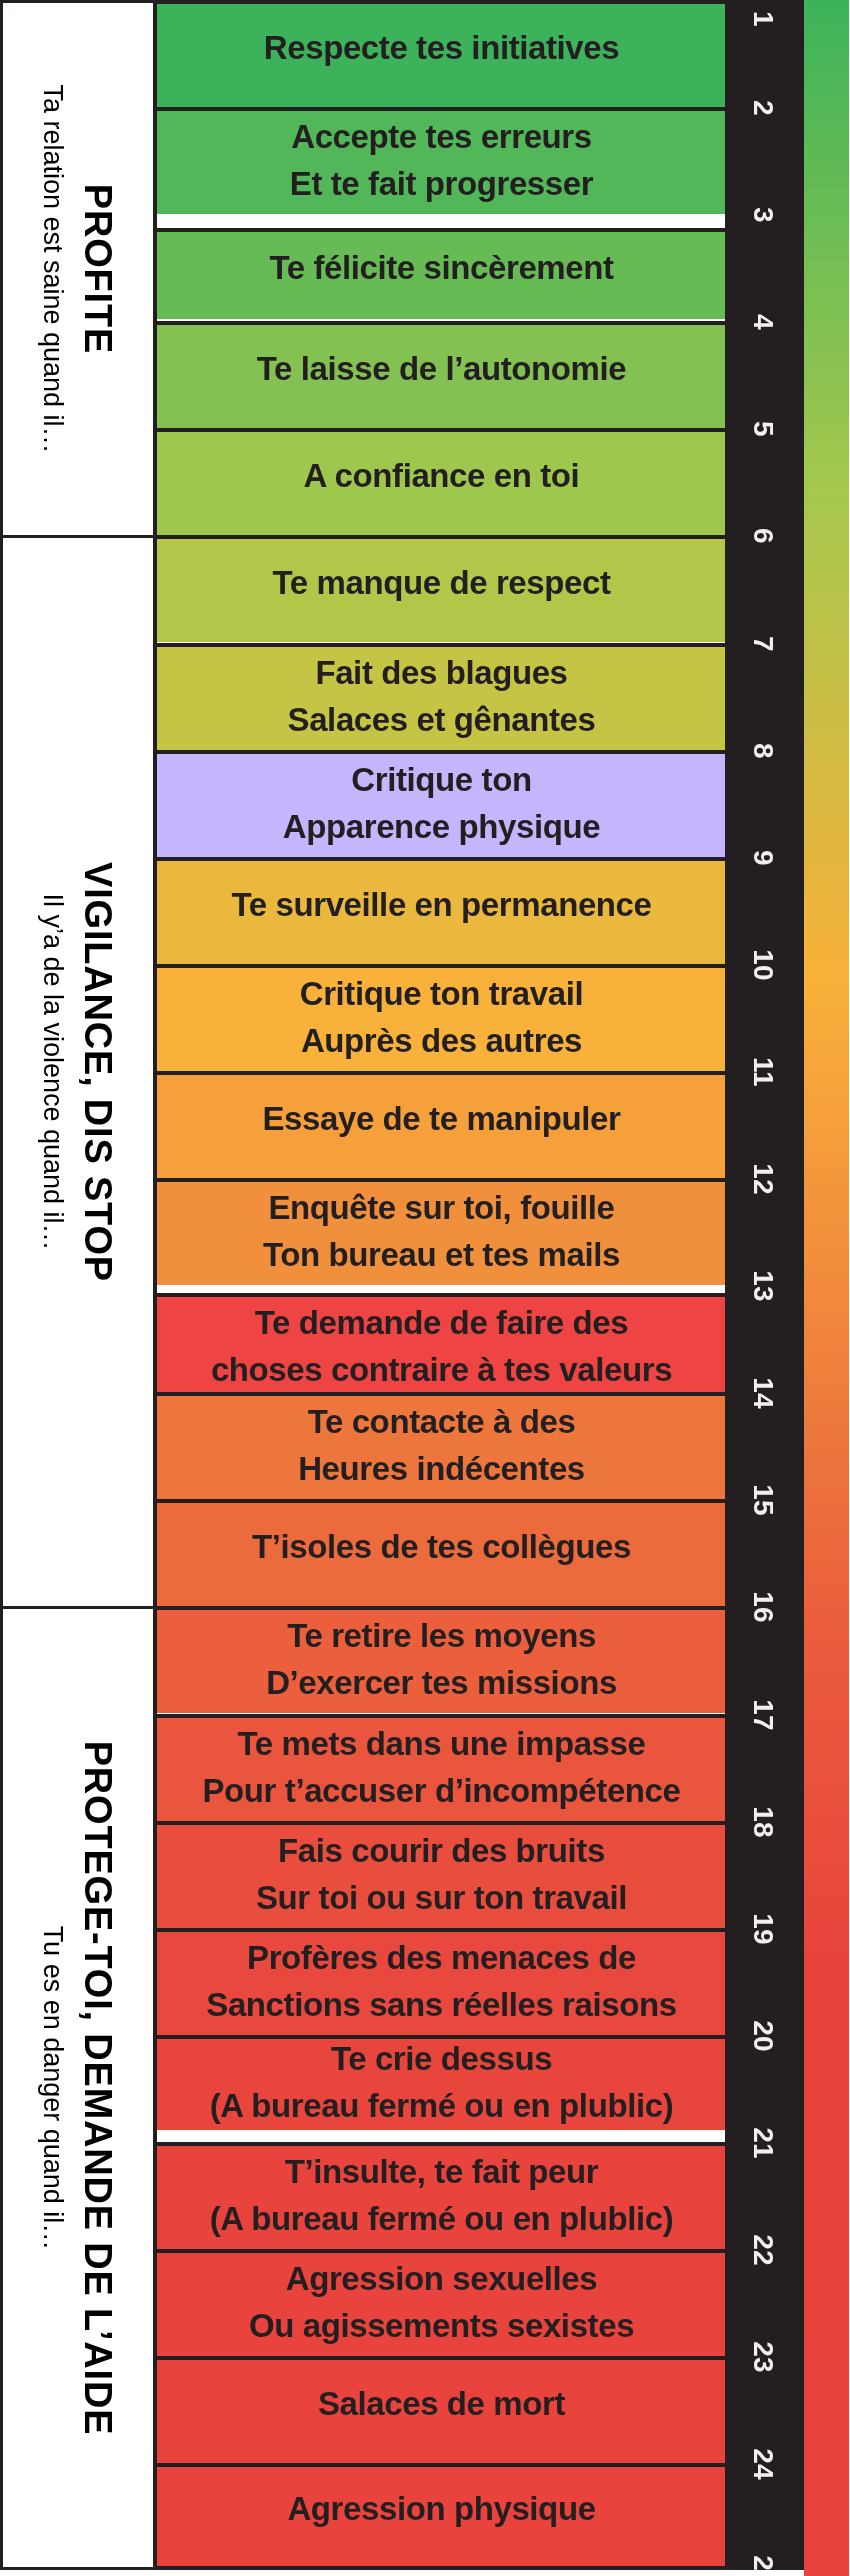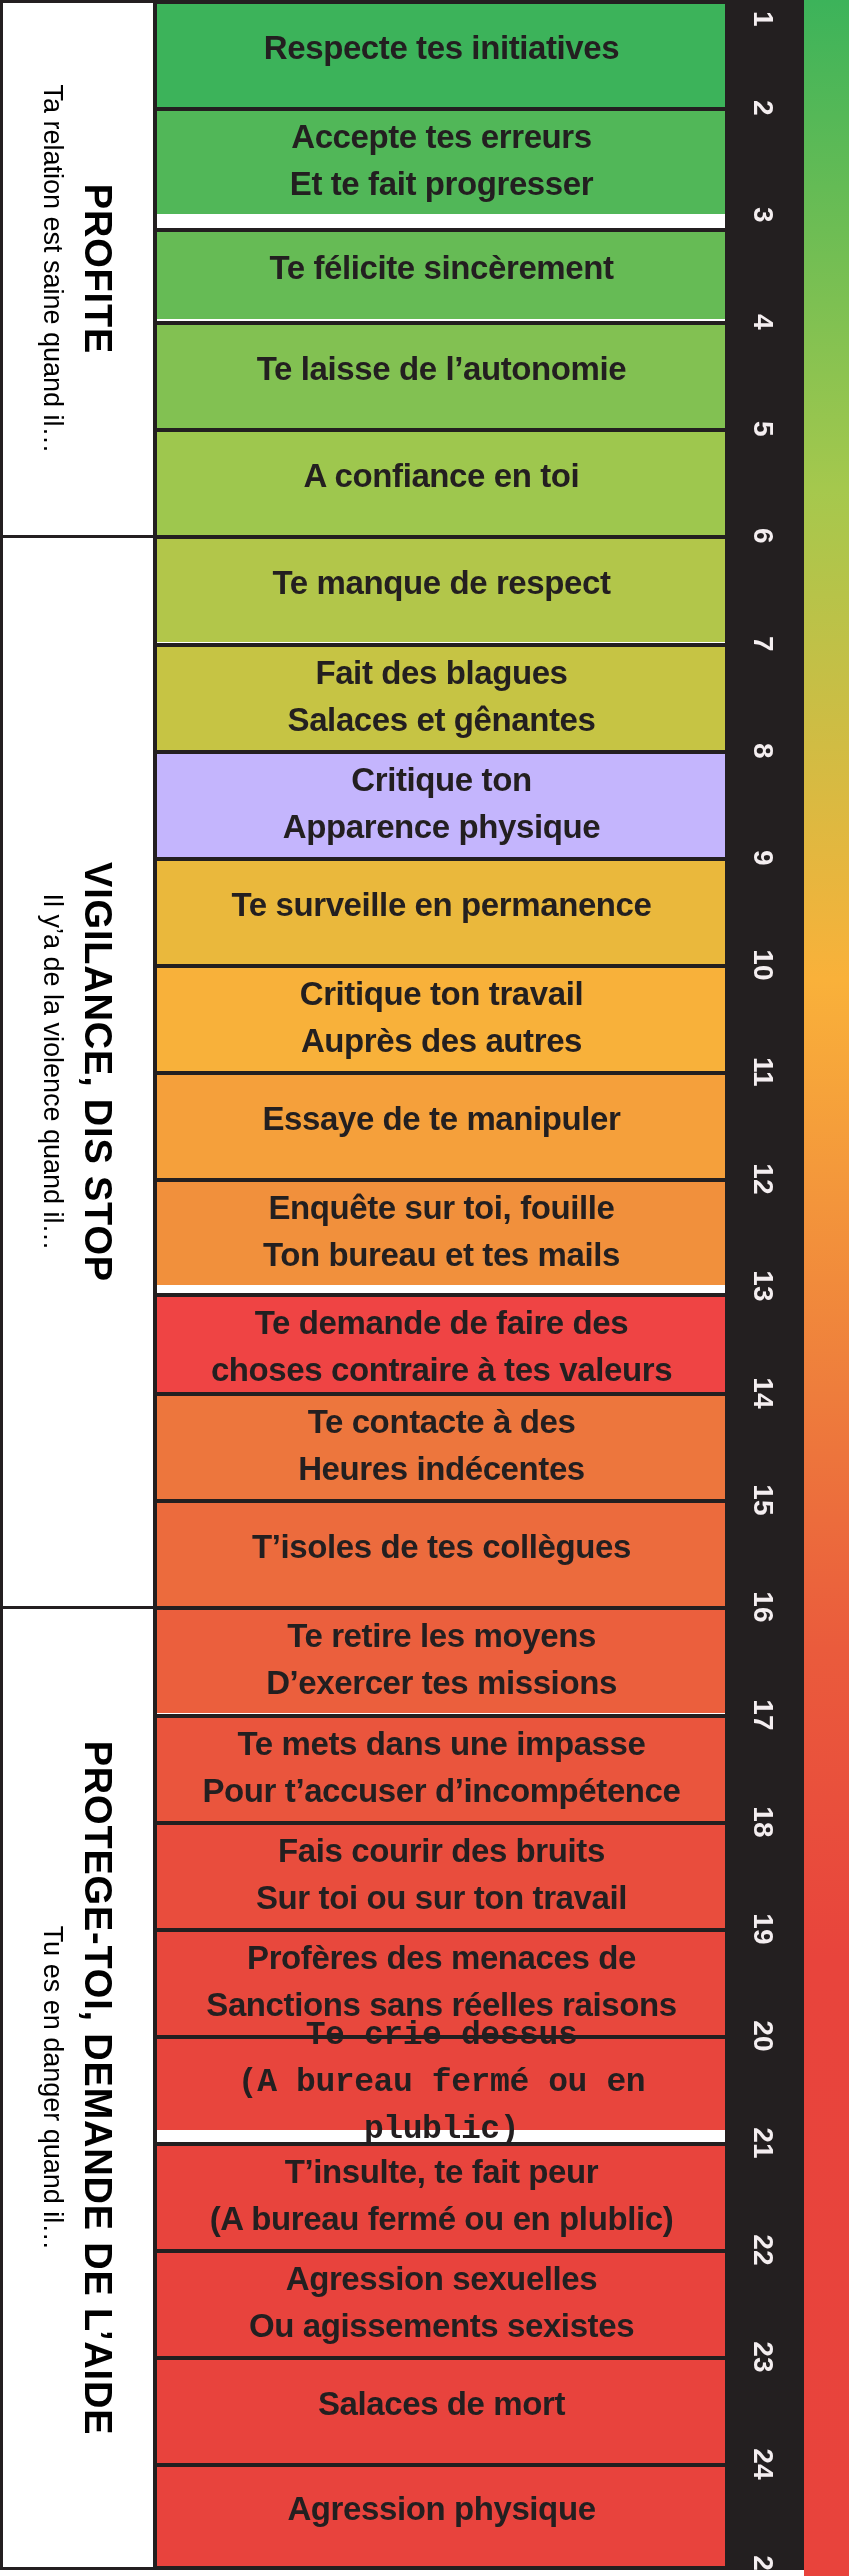--- a/index.html
+++ b/index.html
@@ -129,21 +129,21 @@
 Pour t’accuser d’incompétence</span>
       </div>
       <div class="row" style="top: 1821px; height: 107px; background: rgb(233, 77, 61);">
         <span class="row-label">Fais courir des bruits
 Sur toi ou sur ton travail</span>
       </div>
       <div class="row" style="top: 1928px; height: 107px; background: rgb(232, 72, 61);">
         <span class="row-label">Profères des menaces de
 Sanctions sans réelles raisons</span>
       </div>
-      <div class="row" style="top: 2035px; height: 95px; background: rgb(232, 69, 61); font-family: Liberation Mono, monospace;">
+      <div class="row" style="top: 2035px; height: 95px; background: rgb(232, 69, 61);">
         <span class="row-label">Te crie dessus
 (A bureau fermé ou en plublic)</span>
       </div>
       <div class="row" style="top: 2142px; height: 107px; background: rgb(232, 68, 61);">
         <span class="row-label">T’insulte, te fait peur
 (A bureau fermé ou en plublic)</span>
       </div>
       <div class="row" style="top: 2249px; height: 107px; background: rgb(232, 67, 61);">
         <span class="row-label">Agression sexuelles
 Ou agissements sexistes</span>

